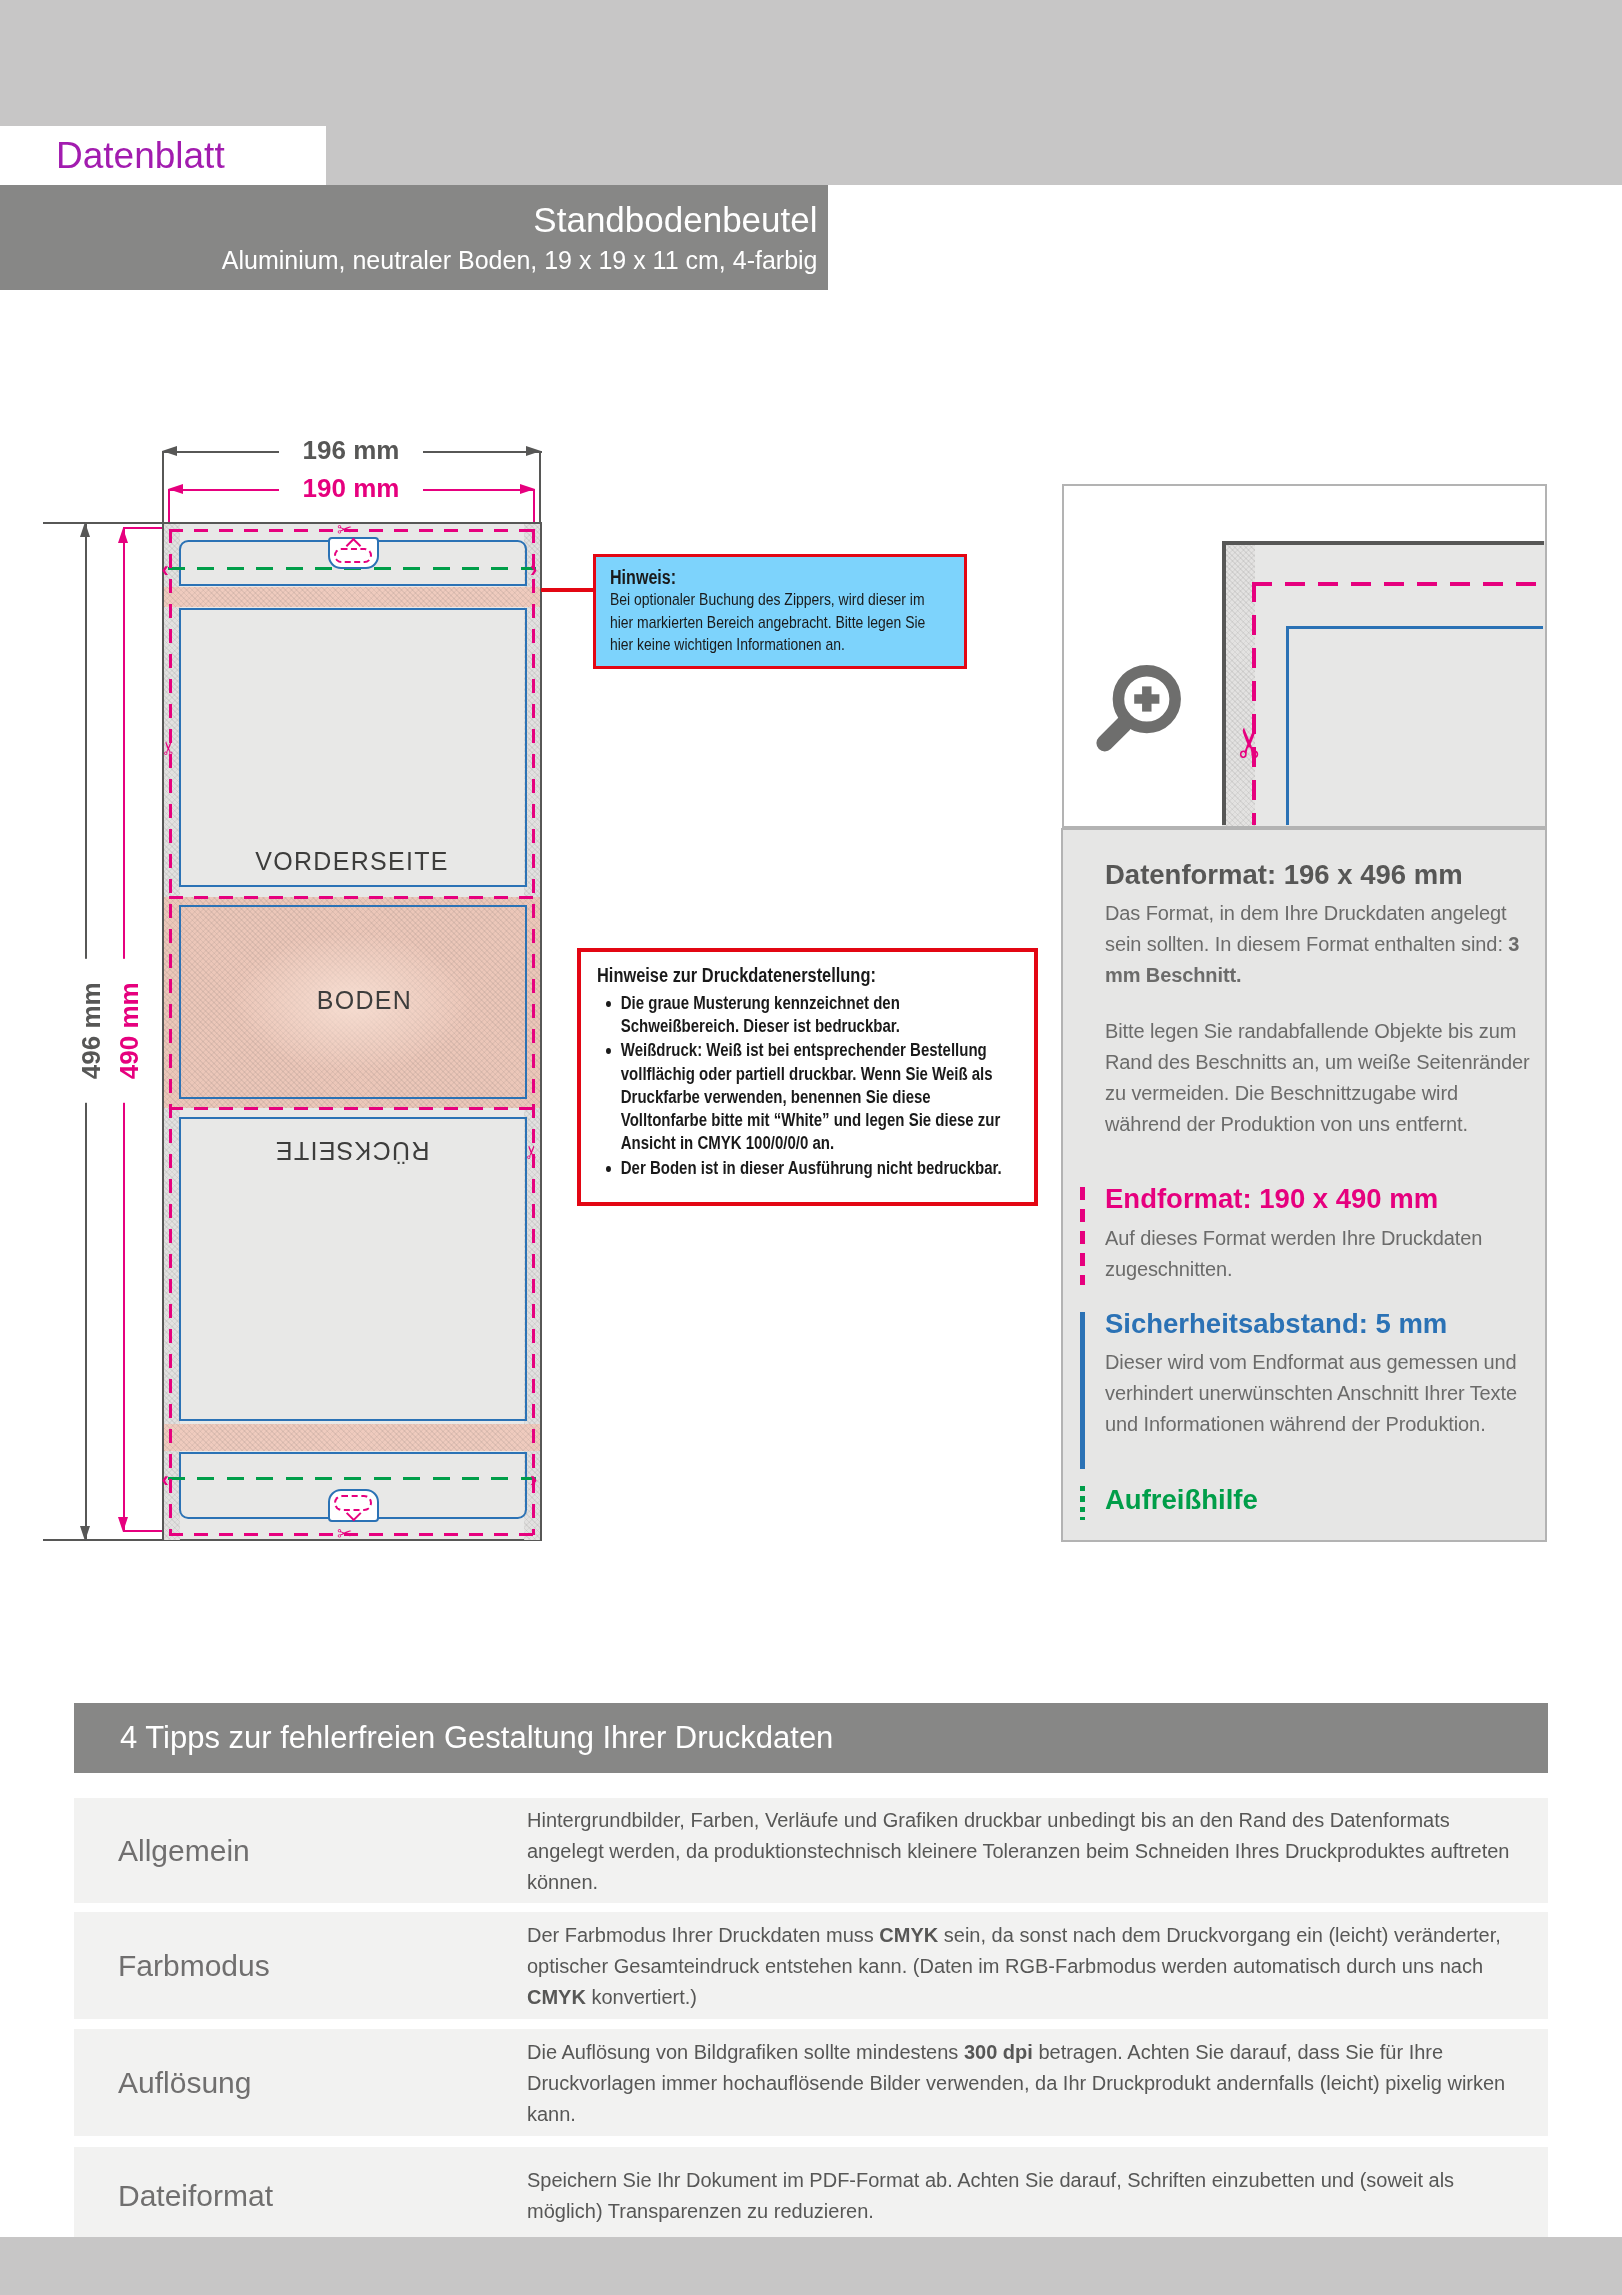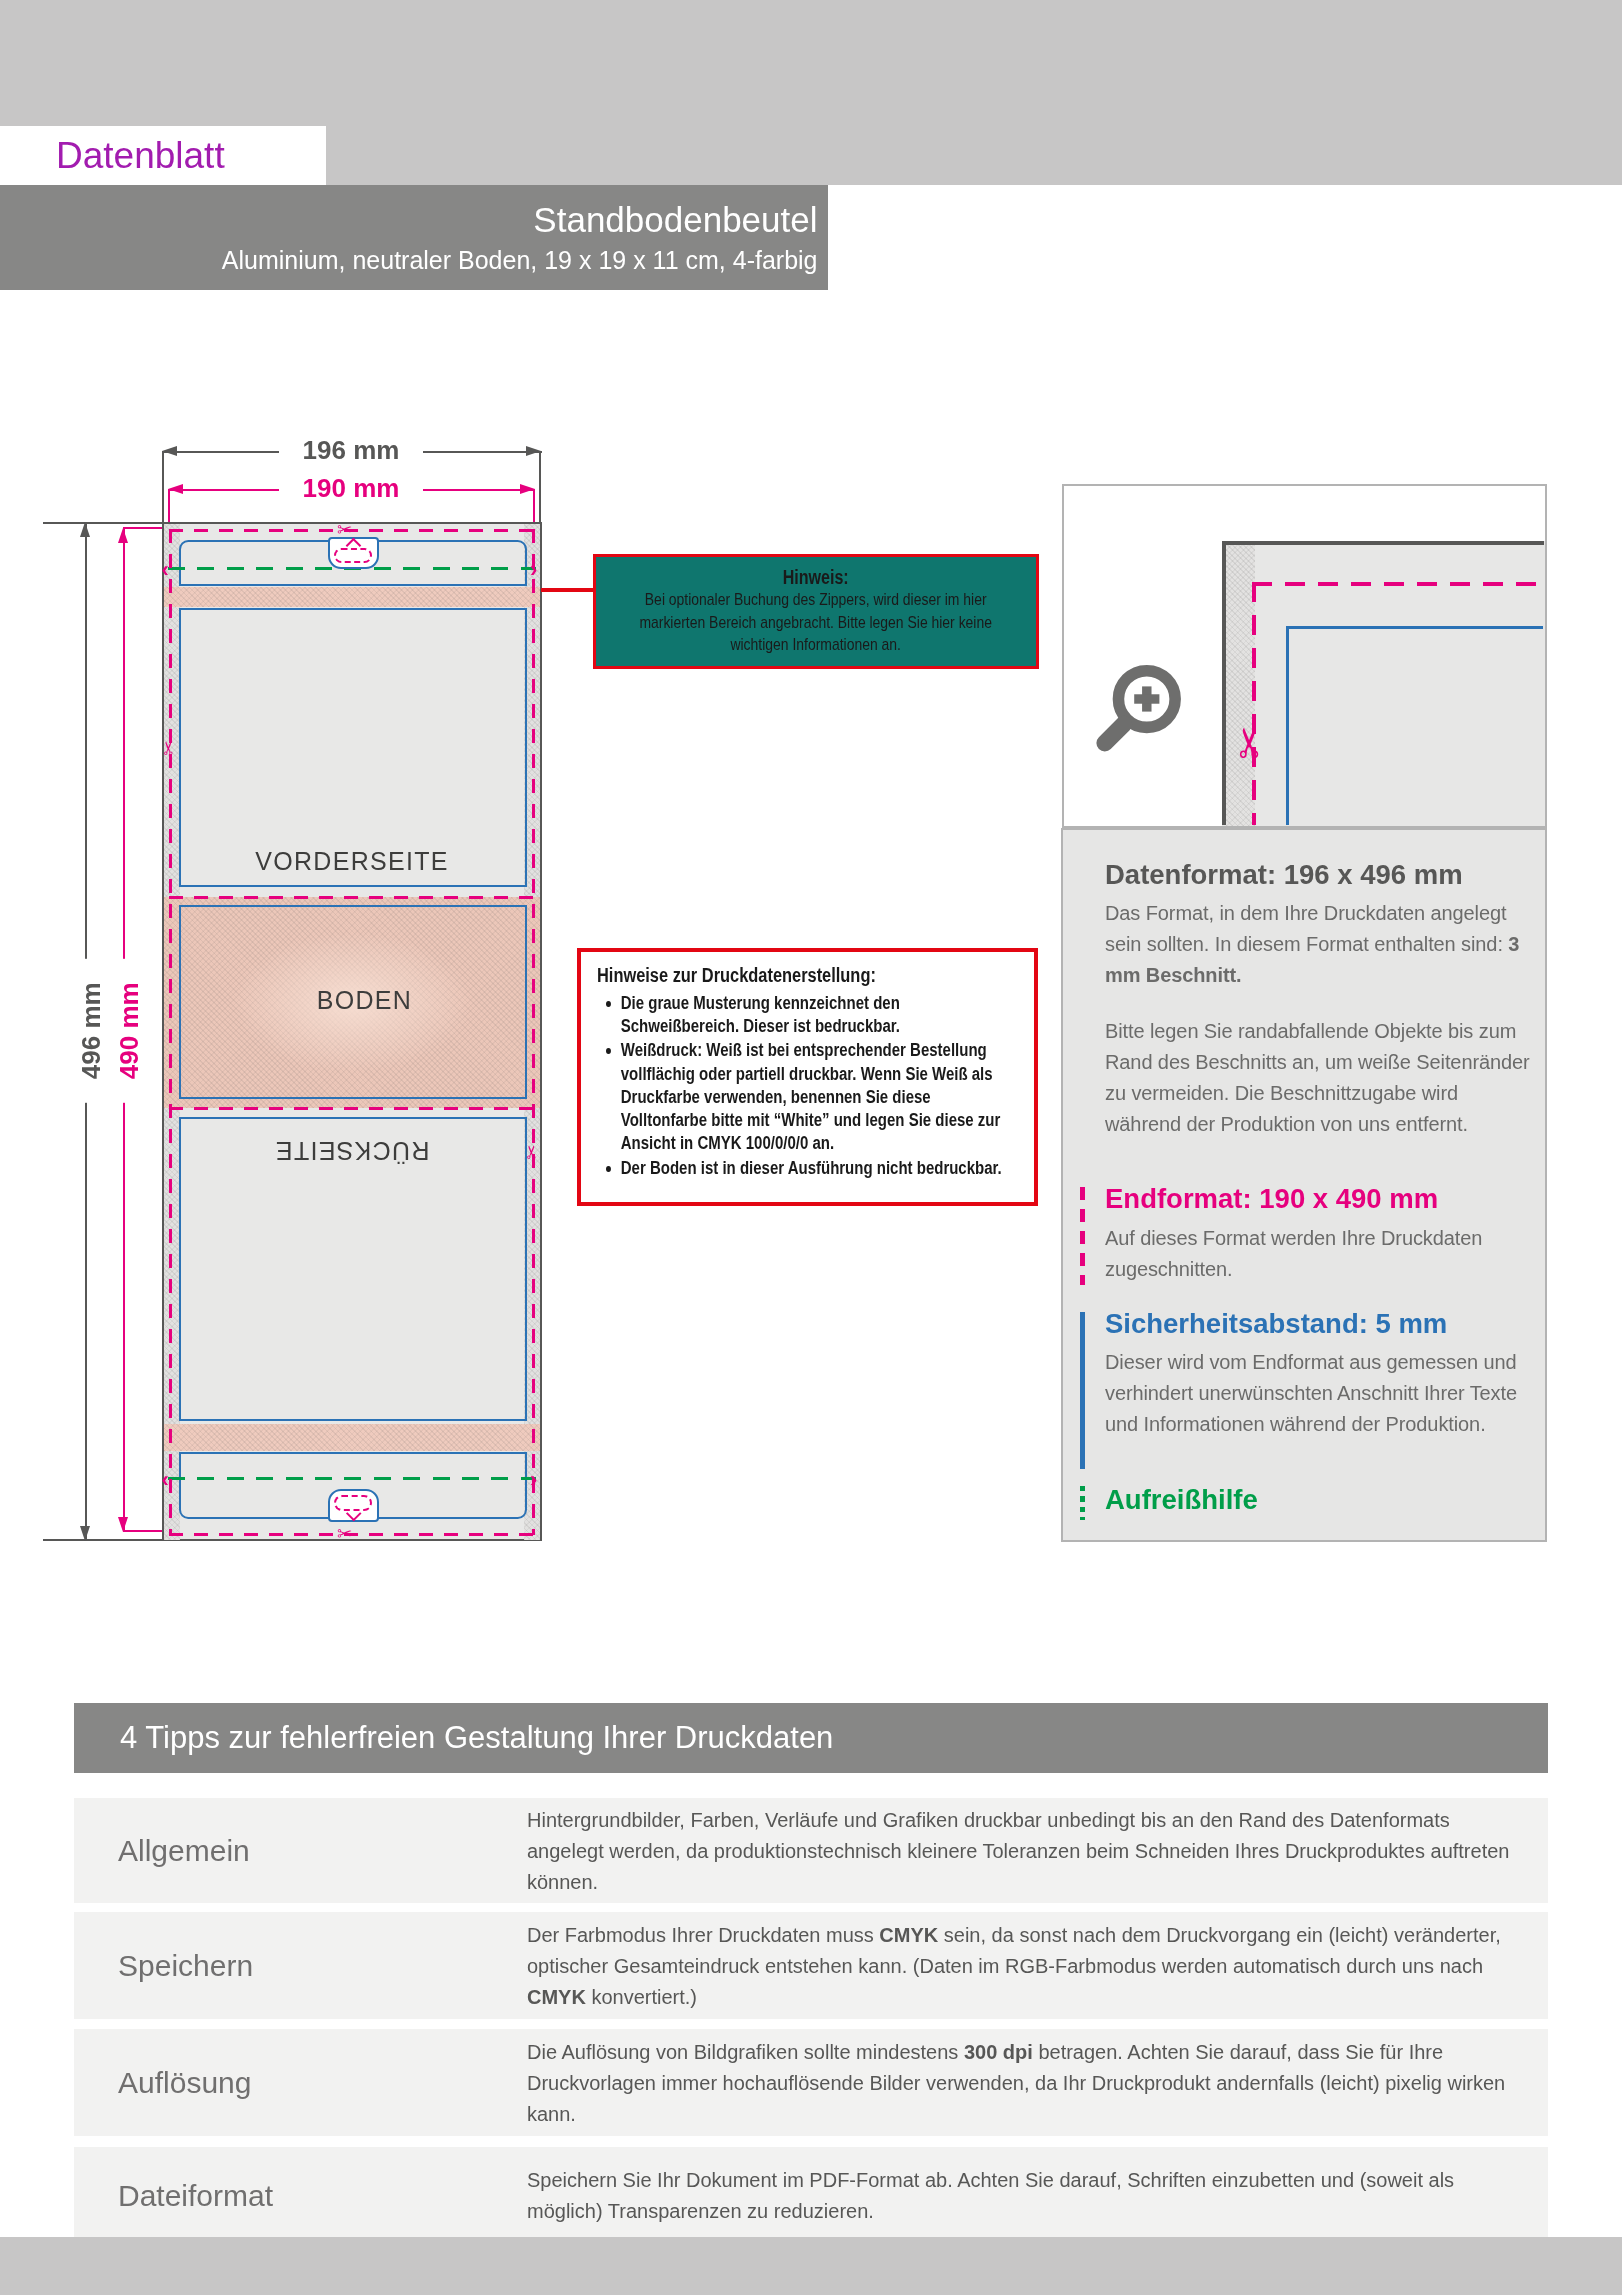--- a/index.html
+++ b/index.html
@@ -133,21 +133,21 @@
     <div class="chev" style="left:17.7px;top:17px;transform:rotate(135deg);"></div>
   </div>
 
   <div class="abs" style="left:0;top:323px;width:376px;text-align:center;font-size:25px;letter-spacing:1.3px;color:#3D3D3C;">VORDERSEITE</div>
   <div class="abs" style="left:0;top:462px;width:401px;text-align:center;font-size:25px;letter-spacing:1.3px;color:#3D3D3C;">BODEN</div>
   <div class="abs" style="left:0;top:612px;width:376px;text-align:center;font-size:25px;letter-spacing:1.3px;color:#3D3D3C;transform:rotate(180deg);">RÜCKSEITE</div>
 </div>
 
 <div class="abs" style="left:541px;top:588px;width:52px;height:3.9px;background:var(--rd);"></div>
 
-<div class="abs" style="left:593px;top:554px;width:446px;min-height:102px;background:#0f766e;border:3.9px solid var(--rd);box-sizing:border-box;padding:9.2px 14.4px;text-align:center;">
+<div class="abs" style="left:593px;top:554px;width:374px;min-height:102px;background:#7dd3fc;border:3.9px solid var(--rd);box-sizing:border-box;padding:9.2px 14.4px;">
   <div class="cond">
     <div style="font-size:19.6px;font-weight:bold;color:#1a1a1a;">Hinweis:</div>
     <div style="font-size:17px;line-height:1.32;color:#1a1a1a;">Bei optionaler Buchung des Zippers, wird dieser im hier markierten Bereich angebracht. Bitte legen Sie hier keine wichtigen Informationen an.</div>
   </div>
 </div>
 
 <div class="abs" style="left:577px;top:948px;width:461px;min-height:258px;background:#fff;border:4.6px solid var(--rd);box-sizing:border-box;padding:11.8px 15.7px 13px 15.7px;">
   <div class="cond">
     <div style="font-size:20px;font-weight:bold;color:#1a1a1a;">Hinweise zur Druckdatenerstellung:</div>
     <ul style="margin:3.9px 0 0 0;padding-left:29px;font-size:18.3px;font-weight:bold;line-height:1.27;color:#1a1a1a;">
@@ -196,21 +196,21 @@
 
 <div class="abs" style="left:74px;top:1703px;width:1474px;height:70px;background:#878786;display:flex;align-items:center;padding-left:46px;box-sizing:border-box;">
   <span style="font-size:31px;color:#fff;">4 Tipps zur fehlerfreien Gestaltung Ihrer Druckdaten</span>
 </div>
 
 <div class="tip-row" style="top:1798px;height:105px;">
   <div class="tip-label">Allgemein</div>
   <div class="tip-body"><span>Hintergrundbilder, Farben, Verläufe und Grafiken druckbar unbedingt bis an den Rand des Datenformats angelegt werden, da produktionstechnisch kleinere Toleranzen beim Schneiden Ihres Druckproduktes auftreten können.</span></div>
 </div>
 <div class="tip-row" style="top:1912px;height:107px;">
-  <div class="tip-label">Speichern</div>
+  <div class="tip-label">Farbmodus</div>
   <div class="tip-body"><span>Der Farbmodus Ihrer Druckdaten muss </span><span class="b">CMYK</span><span> sein, da sonst nach dem Druckvorgang ein (leicht) veränderter, optischer Gesamteindruck entstehen kann. (Daten im RGB-Farbmodus werden automatisch durch uns nach </span><span class="b">CMYK</span><span> konvertiert.)</span></div>
 </div>
 <div class="tip-row" style="top:2029px;height:107px;">
   <div class="tip-label">Auflösung</div>
   <div class="tip-body"><span>Die Auflösung von Bildgrafiken sollte mindestens </span><span class="b">300 dpi</span><span> betragen. Achten Sie darauf, dass Sie für Ihre Druckvorlagen immer hochauflösende Bilder verwenden, da Ihr Druckprodukt andernfalls (leicht) pixelig wirken kann.</span></div>
 </div>
 <div class="tip-row" style="top:2147px;height:97px;">
   <div class="tip-label">Dateiformat</div>
   <div class="tip-body"><span>Speichern Sie Ihr Dokument im PDF-Format ab. Achten Sie darauf, Schriften einzubetten und (soweit als möglich) Transparenzen zu reduzieren.</span></div>
 </div>

